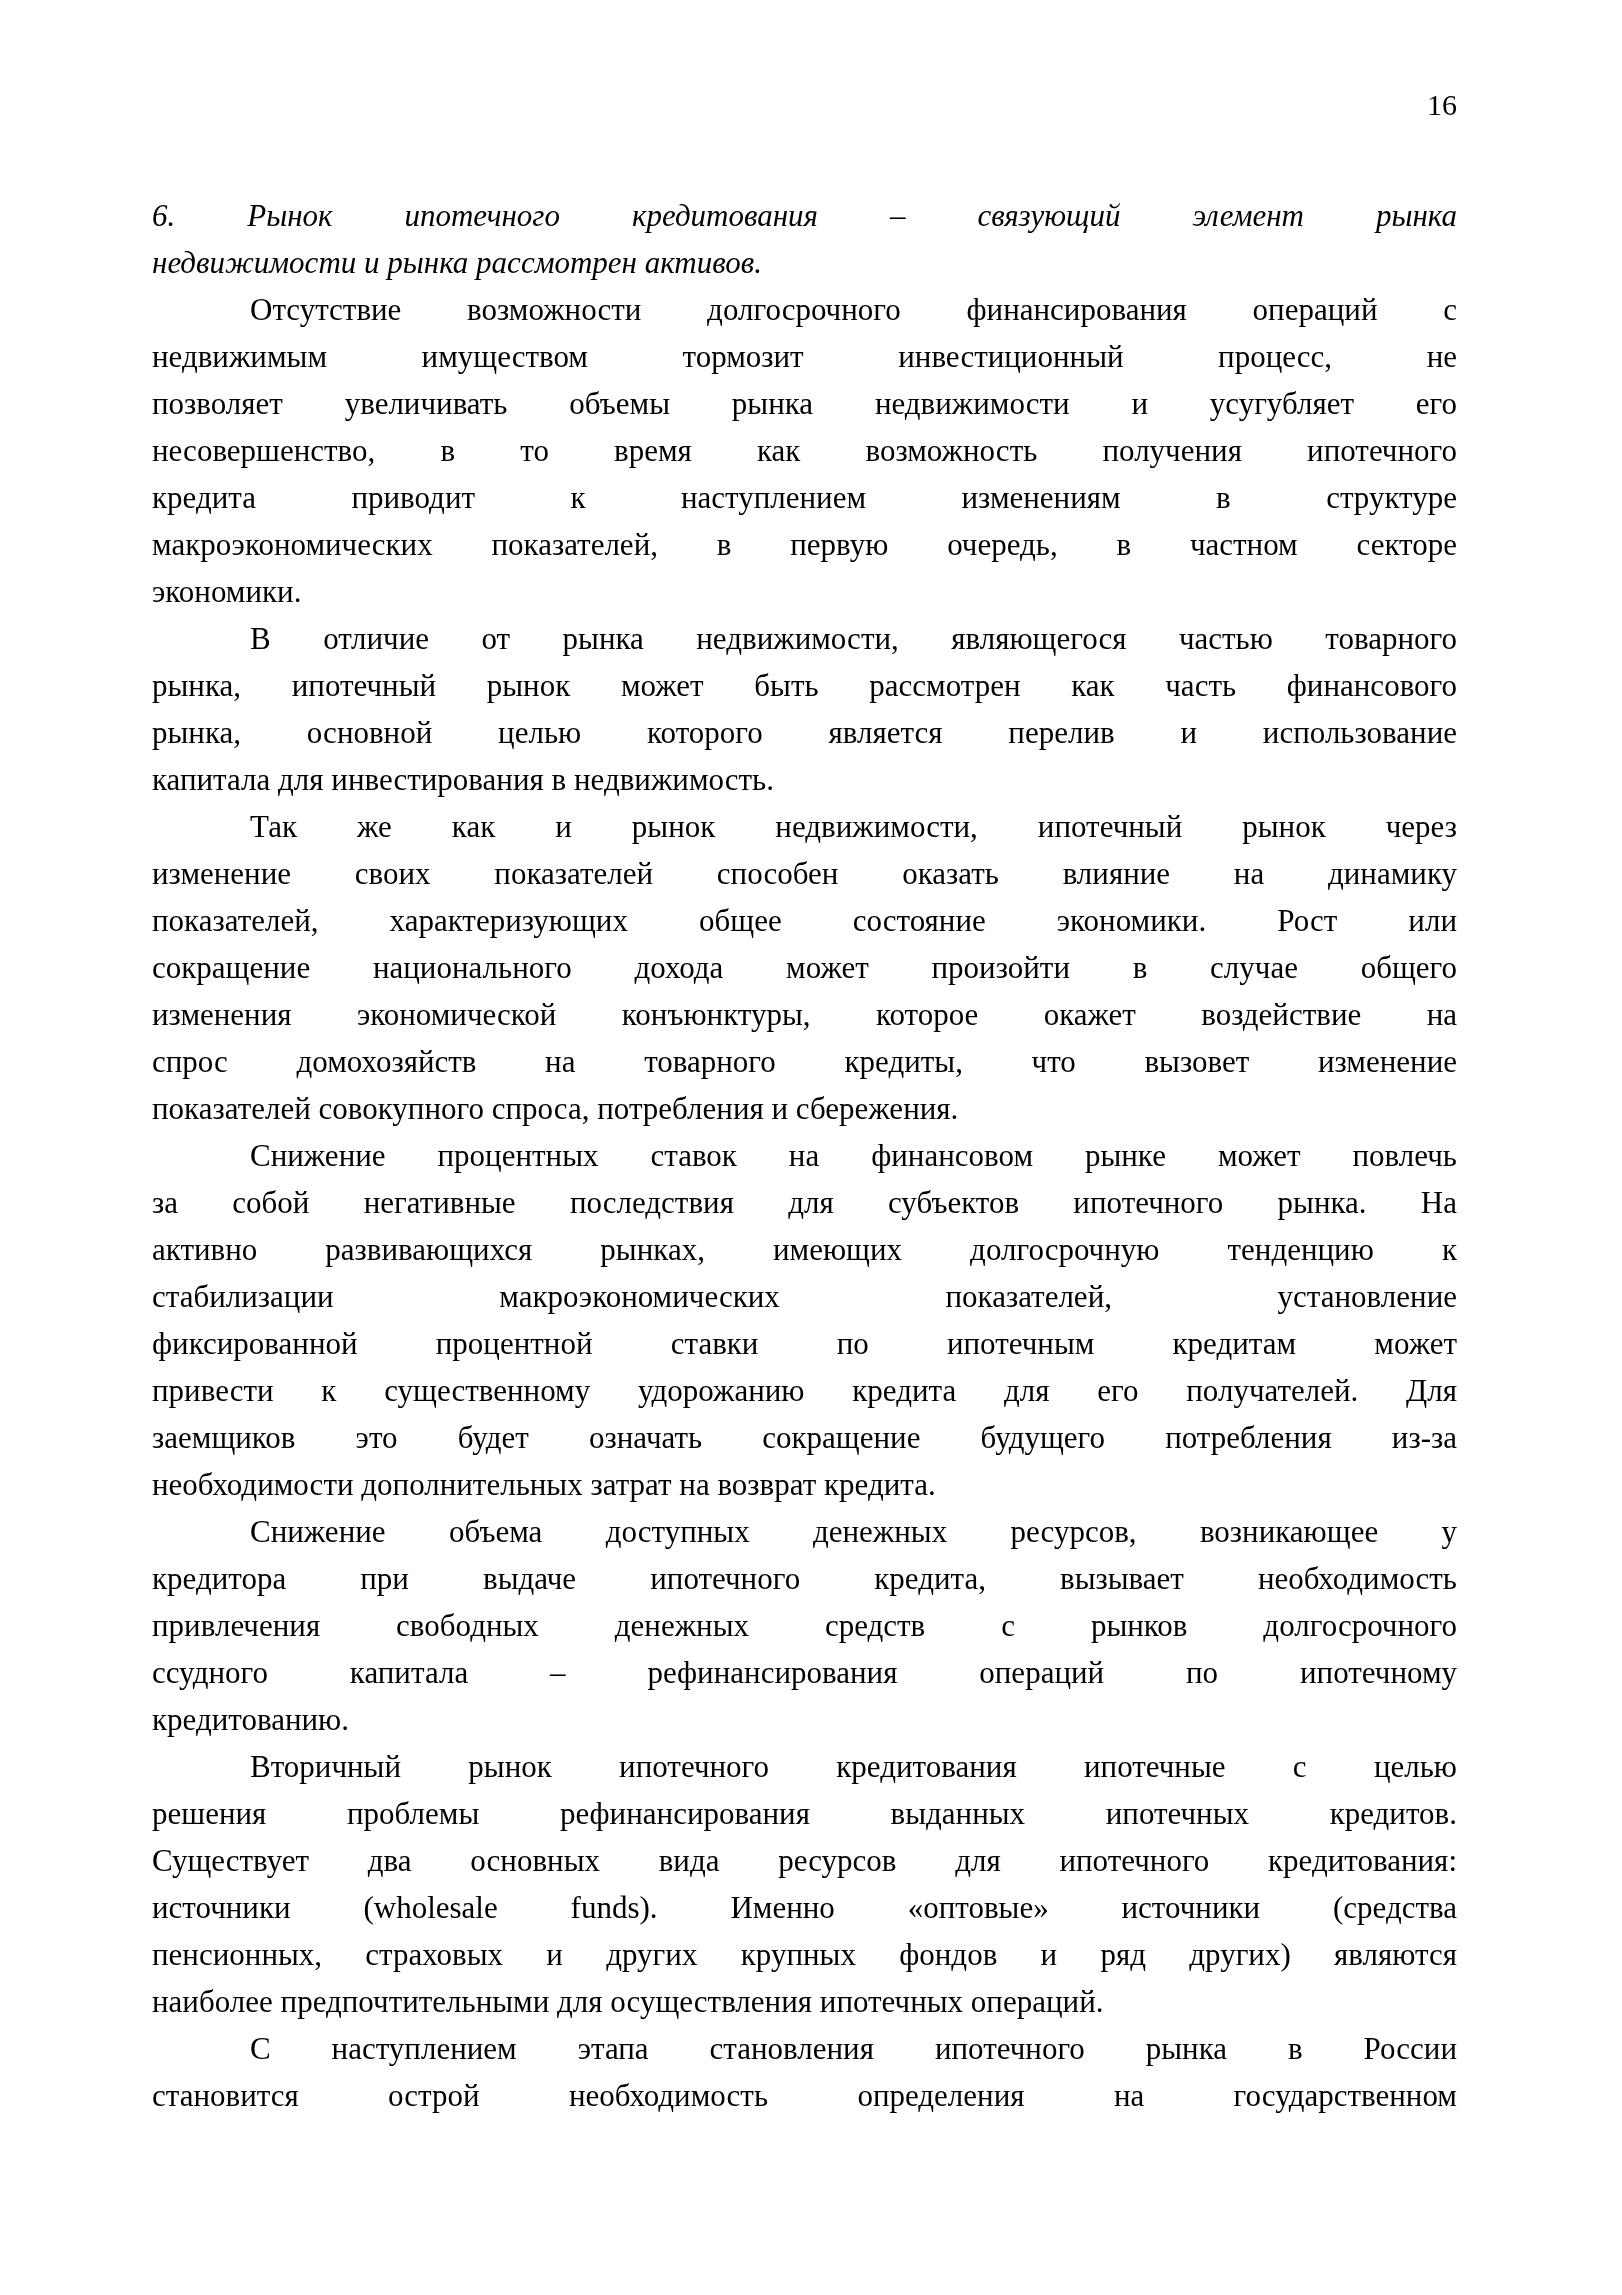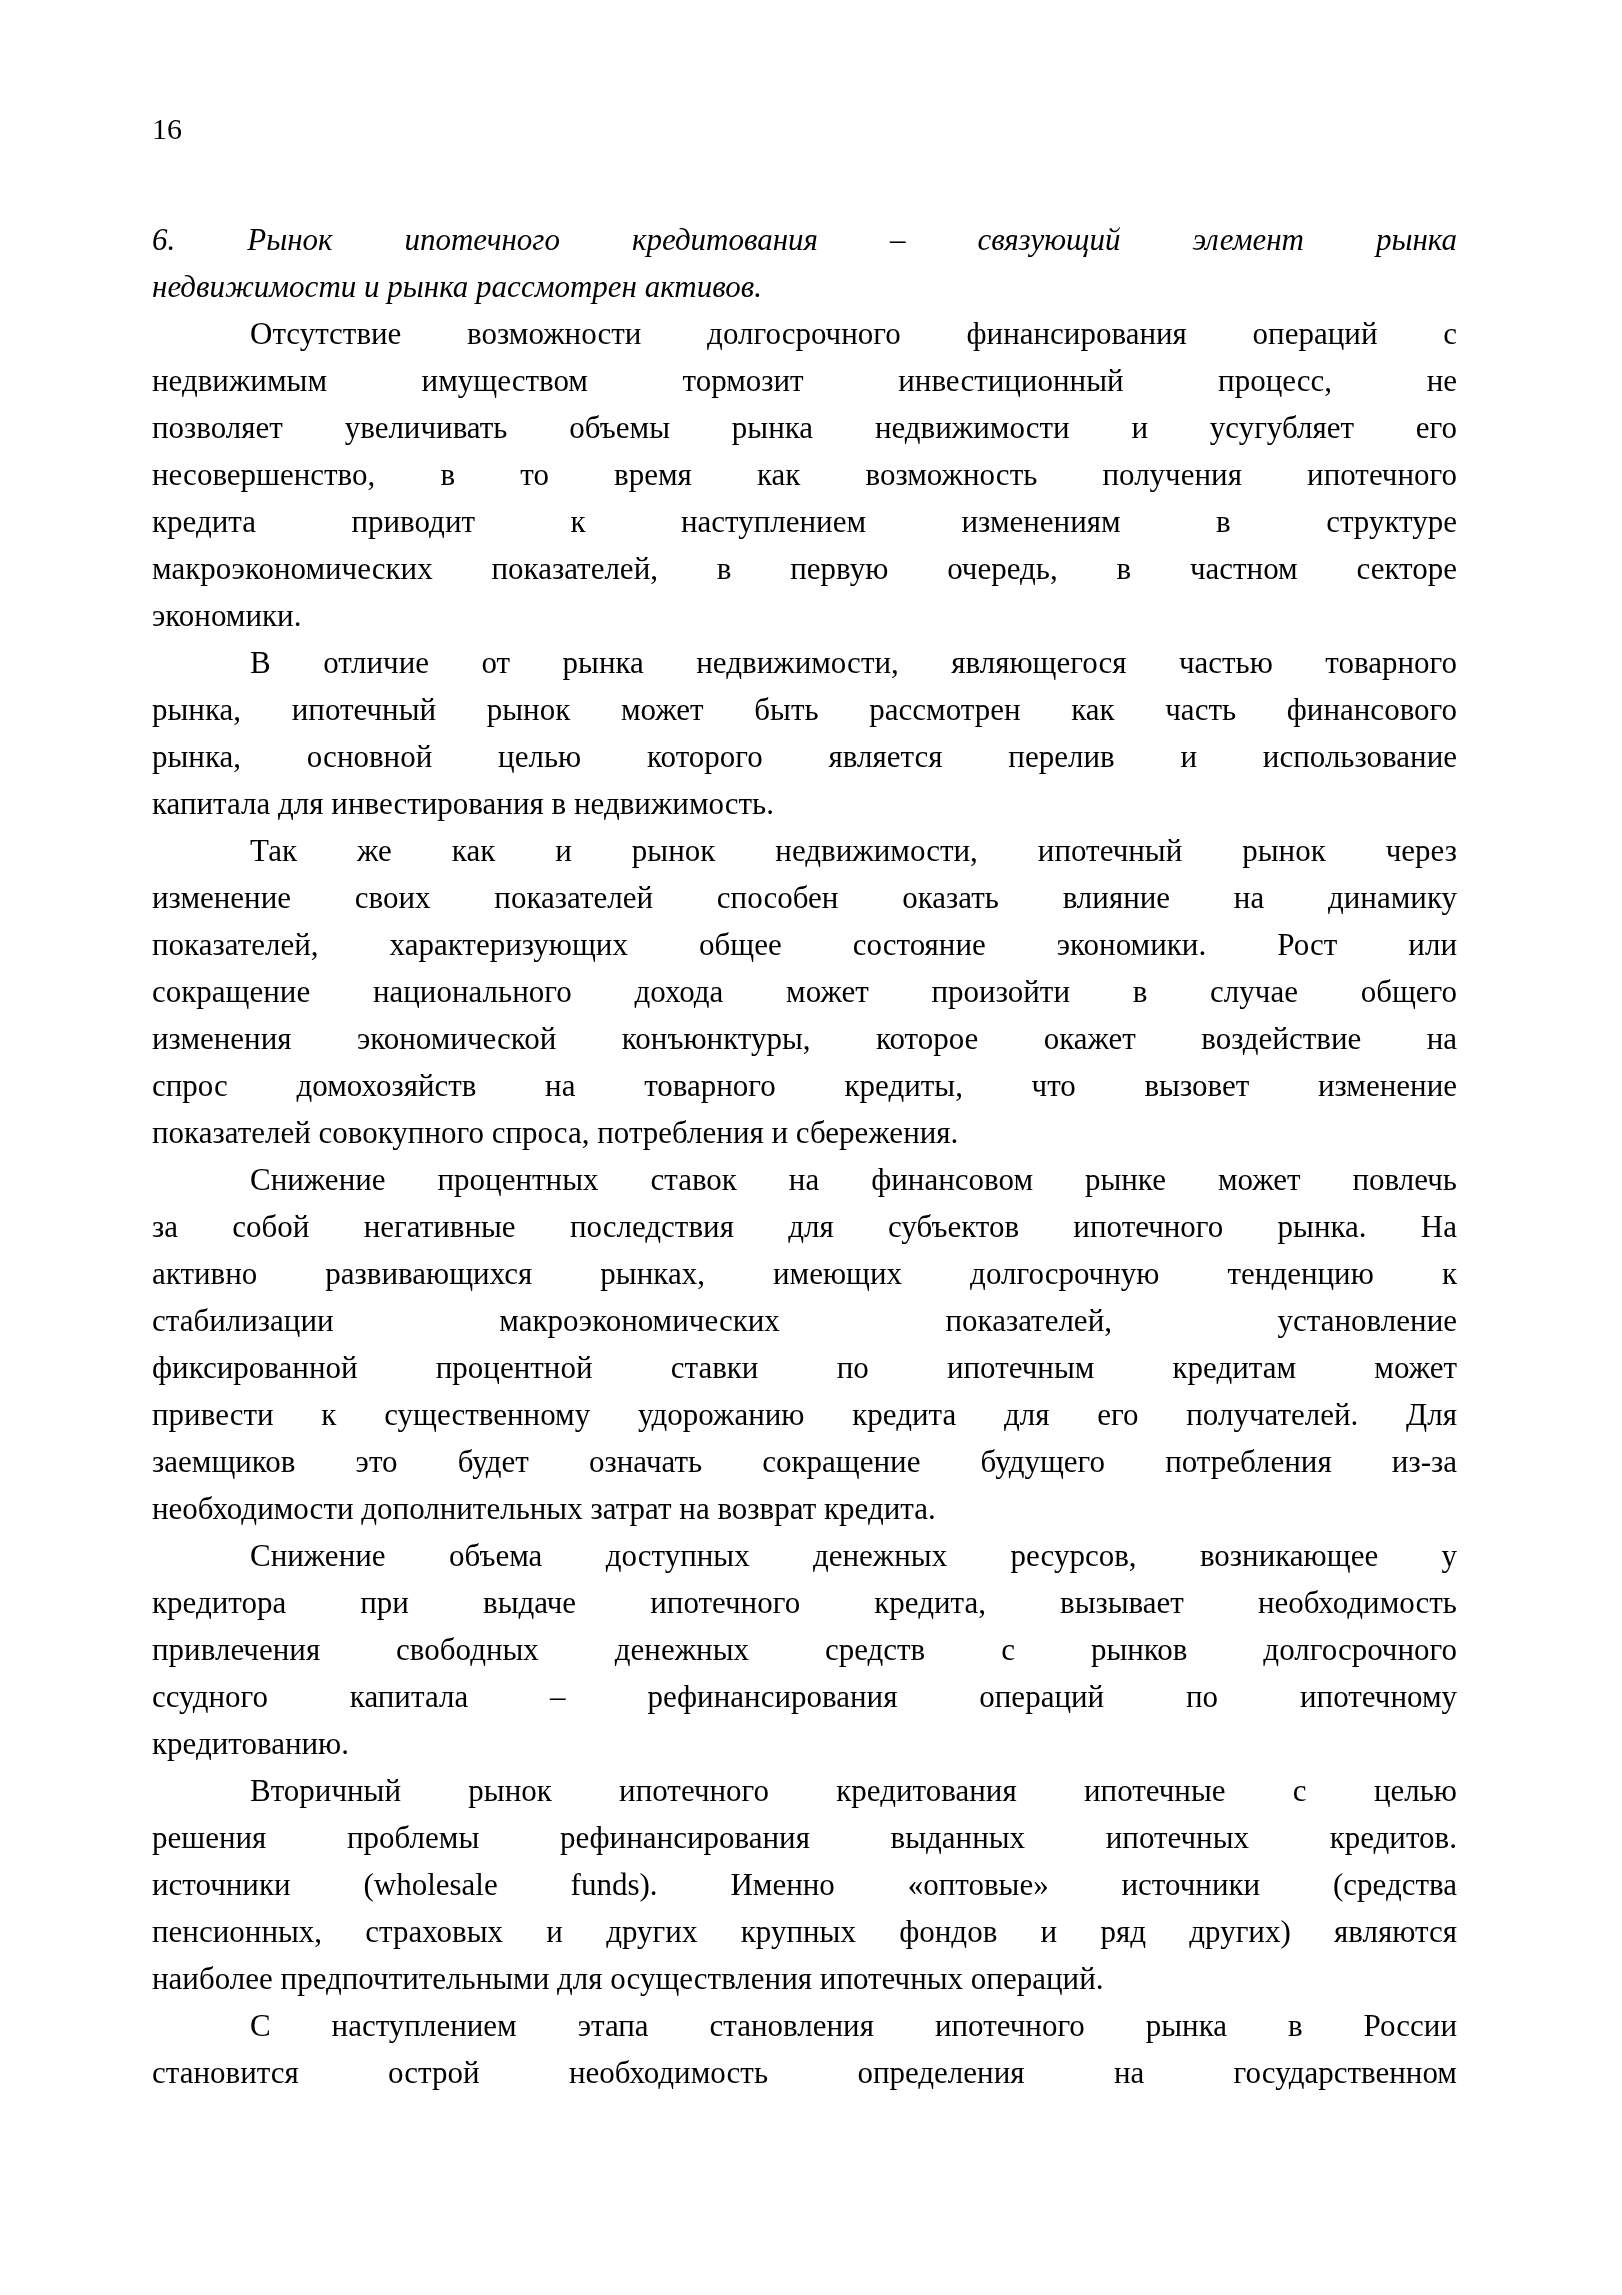--- a/index.html
+++ b/index.html
@@ -16,24 +16,24 @@
     overflow: hidden;
   }
   .page {
     position: absolute;
     top: 0; left: 0;
     width: 1622px;
     height: 2295px;
     background: #ffffff;
   }
   .page-number {
-    margin-top: 114px;
+    margin-top: 90px;
     margin-left: 152px;
     width: 1305px;
-    text-align: left;
+    text-align: right;
     font-size: 30px;
     line-height: 1;
   }
   .content {
     margin-top: 72px;
     margin-left: 152px;
     width: 1305px;
   }
   .heading {
     font-style: italic;
@@ -104,20 +104,21 @@
         <div class="paragraph">
           <div class="line line-indent">Снижение объема доступных денежных ресурсов, возникающее у</div>
           <div class="line">кредитора при выдаче ипотечного кредита, вызывает необходимость</div>
           <div class="line">привлечения свободных денежных средств с рынков долгосрочного</div>
           <div class="line">ссудного капитала – рефинансирования операций по ипотечному</div>
           <div class="line line-end">кредитованию.</div>
         </div>
         <div class="paragraph">
           <div class="line line-indent">Вторичный рынок ипотечного кредитования ипотечные с целью</div>
           <div class="line">решения проблемы рефинансирования выданных ипотечных кредитов.</div>
+          <div class="line">Существует два основных вида ресурсов для ипотечного кредитования:</div>
           <div class="line">источники (wholesale funds). Именно «оптовые» источники (средства</div>
           <div class="line">пенсионных, страховых и других крупных фондов и ряд других) являются</div>
           <div class="line line-end">наиболее предпочтительными для осуществления ипотечных операций.</div>
         </div>
         <div class="paragraph">
           <div class="line line-indent">С наступлением этапа становления ипотечного рынка в России</div>
           <div class="line">становится острой необходимость определения на государственном</div>
         </div>
       </div>
   </div>

